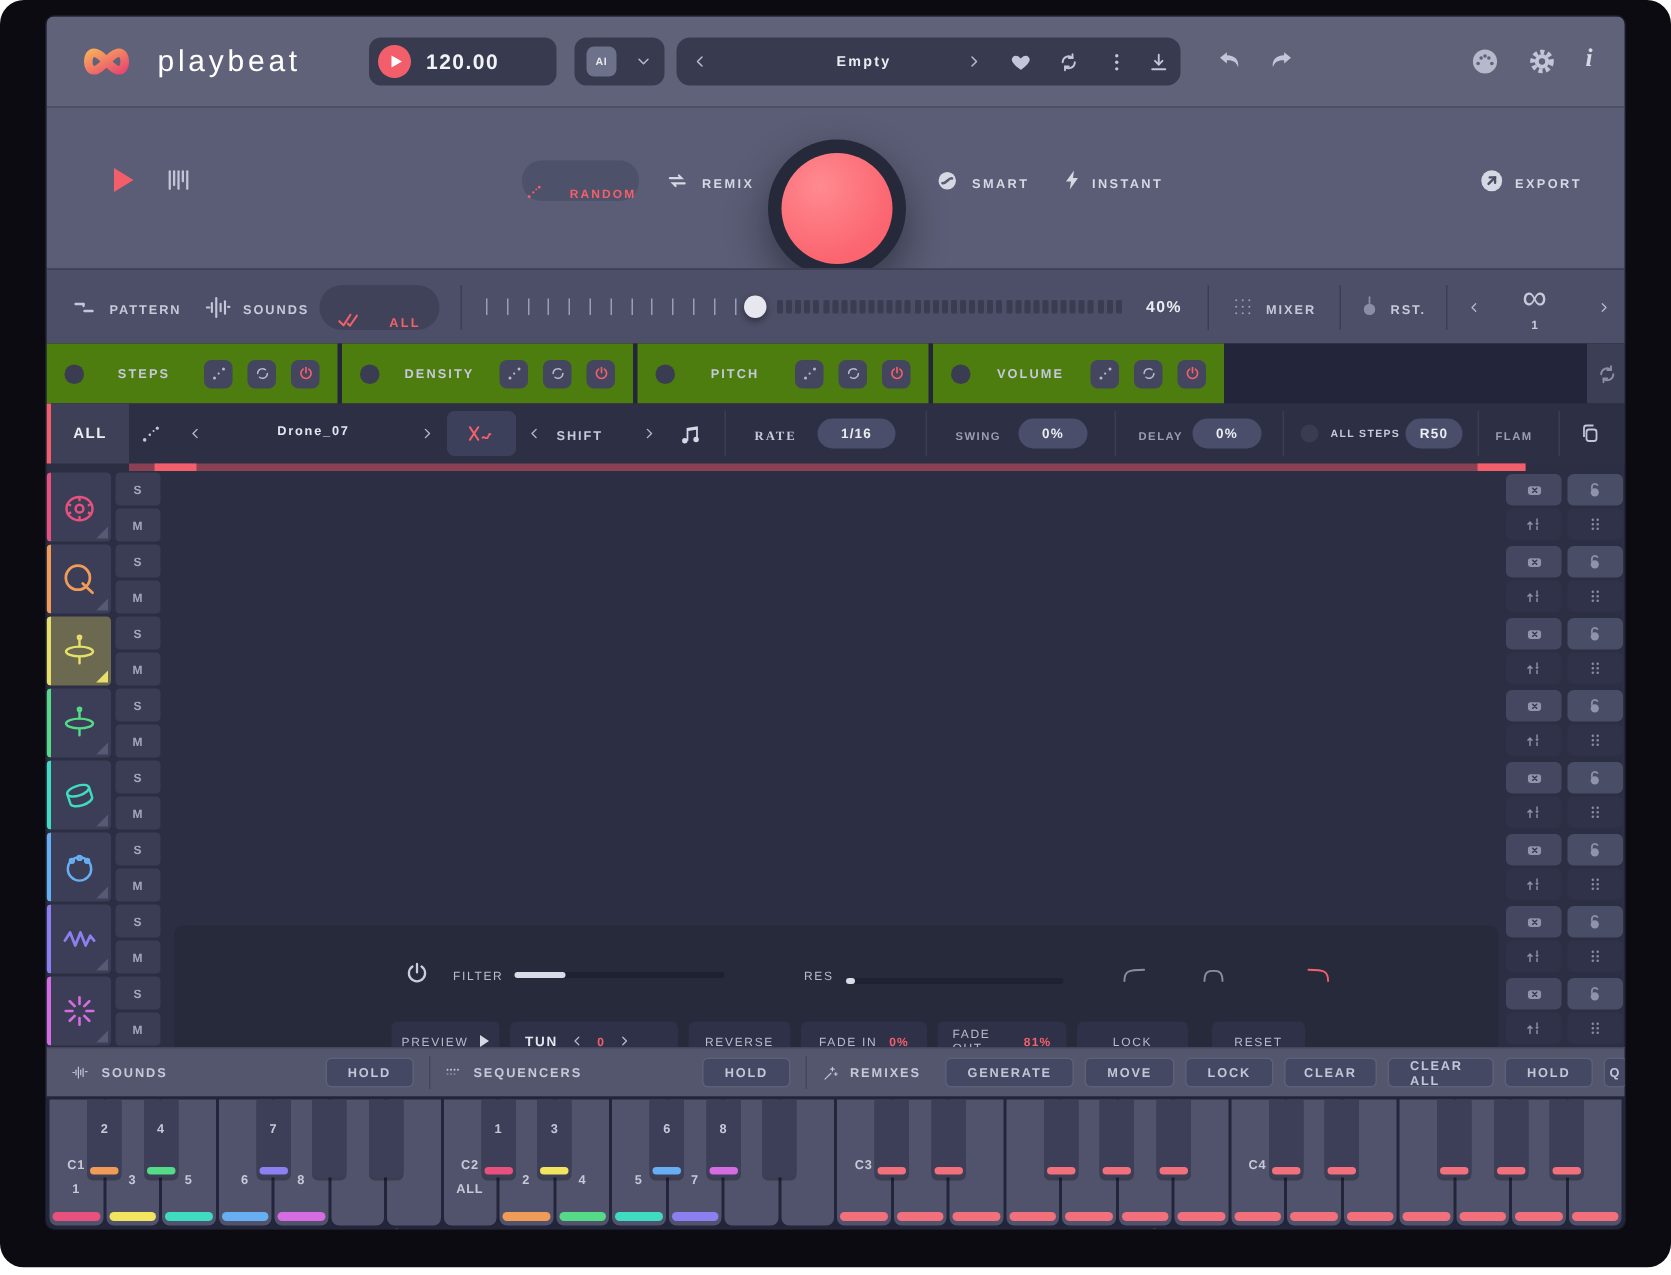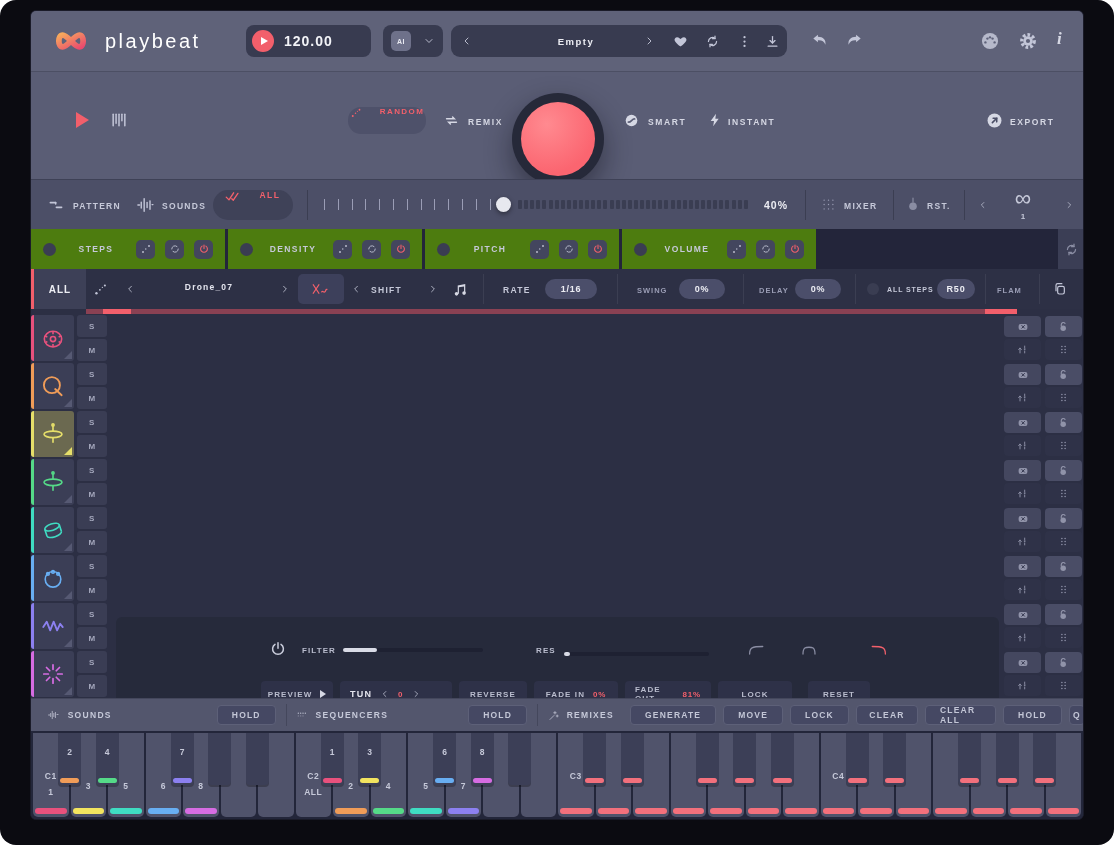--- a/index.html
+++ b/index.html
@@ -9,21 +9,21 @@
   .abs{position:absolute;}
   .lbl{font-size:8.5px;font-weight:700;letter-spacing:1.3px;color:#c6c9d9;}
   
   .header{position:absolute;left:0;top:0;width:1054px;height:60px;background:#5f6279;}
   .hero{position:absolute;left:0;top:60px;width:1054px;height:108px;background:#5a5d75;border-top:1px solid #4c4f64;}
   .darkbox{background:#383b50;border-radius:8px;display:flex;align-items:center;}
   .bpm-text{color:#f2f3f7;font-size:14px;font-weight:700;letter-spacing:1px;}
   .appname{color:#ffffff;font-size:20px;letter-spacing:2.5px;font-weight:400;}
   .chev{stroke:#b7bacb;stroke-width:2;fill:none;stroke-linecap:round;stroke-linejoin:round;}
   
-  .pill{border-radius:13px;display:flex;align-items:flex-start;justify-content:center;gap:18px;}
+  .pill{border-radius:13px;display:flex;align-items:flex-end;justify-content:center;gap:18px;}
   .hero-lbl{font-size:8.5px;font-weight:700;letter-spacing:1.6px;color:#d6d8e4;}
   .bigbtn-ring{position:absolute;width:92px;height:92px;border-radius:50%;background:#262939;box-shadow:0 12px 28px rgba(10,10,20,.45);}
   .bigbtn{position:absolute;left:9px;top:9px;width:74px;height:74px;border-radius:50%;background:radial-gradient(circle at 35% 30%,#ff8a90,#fb6570 70%);}
   
   .toolbar{position:absolute;left:0;top:168px;width:1054px;height:50px;background:#4c4f67;border-top:1px solid #3e4156;}
   .vdiv{position:absolute;top:10px;width:1px;height:30px;background:#3b3e52;}
   .tick{position:absolute;width:1px;height:11px;background:#9a9db5;top:19px;}
   .dash{position:absolute;width:4px;height:9px;background:#3a3d52;top:20px;border-radius:1px;}
   .handle{position:absolute;width:15px;height:15px;border-radius:50%;background:#e7e8ef;top:17px;box-shadow:0 2px 5px rgba(0,0,0,.4);}
   
@@ -45,21 +45,21 @@
   .side-cell .stripe{position:absolute;left:0;top:0;width:3px;height:100%;}
   .side-cell .corner{position:absolute;right:2px;bottom:2px;width:0;height:0;border-style:solid;border-width:0 0 8px 8px;border-color:transparent transparent #565973 transparent;}
   .side-cell.selected{background:#6b6950;}
   .side-cell.selected .corner{border-color:transparent transparent #e6df6a transparent;}
   .smc{position:absolute;left:46px;width:30px;height:22px;background:#3a3d54;border-radius:3px;color:#a4a7bc;font-size:8px;font-weight:700;display:flex;align-items:center;justify-content:center;letter-spacing:.5px;}
   .rc-top{position:absolute;width:37px;height:21px;background:#44475f;border-radius:4px;display:flex;align-items:center;justify-content:center;}
   .rc-bot{position:absolute;width:37px;height:21px;background:#2f3248;border-radius:4px;display:flex;align-items:center;justify-content:center;}
   
   .panel{position:absolute;left:85px;top:303px;width:883px;height:384px;background:#262a3b;border-radius:6px;}
   .ed-box{background:#2e3148;border-radius:4px;height:26px;display:flex;align-items:center;justify-content:center;gap:8px;padding:0 10px;}
-  .ed-lbl{font-size:8px;font-weight:700;letter-spacing:1.1px;color:#b9bccd;}
+  .ed-lbl{font-size:8px;font-weight:400;letter-spacing:1.1px;color:#b9bccd;}
   .ed-val{font-size:8px;font-weight:700;letter-spacing:.8px;color:#f2606b;}
   .slider-track{height:4px;border-radius:2px;background:#1e2132;position:relative;}
   .slider-fill{position:absolute;left:0;top:0;height:4px;border-radius:2px;background:#d9dbe6;}
   
   .bottombar{position:absolute;left:0;top:687px;width:1054px;height:33px;background:#53566d;border-top:1px solid #44475c;display:flex;align-items:center;}
   .bb-btn{height:20px;background:#454863;border:1px solid #5d6078;border-radius:4px;display:flex;align-items:center;justify-content:center;padding:0 14px;color:#c3c6d6;font-size:8.5px;font-weight:700;letter-spacing:1.2px;}
   .bb-div{width:1px;height:22px;background:#44475c;margin:0 10px;}
   
   .keyboard{position:absolute;left:0;top:720px;width:1054px;height:90px;background:#23263a;}
   .wkey{position:absolute;top:2px;width:35.5px;height:84px;background:#50536b;border-radius:0 0 5px 5px;}
@@ -509,21 +509,21 @@
 
     <svg class="abs" style="left:420px;top:11px;" width="19" height="19" viewBox="0 0 24 24">
           <g fill="#d6d8e4">
             <circle cx="7" cy="17.5" r="2.3"></circle>
             <circle cx="16.5" cy="16.5" r="2.3"></circle>
             <path d="M8.5 17.5V6.8l9.5-1.6v11.3h-1.5V8.2l-6.5 1.1v8.2z"></path>
           </g>
         </svg>
     <div class="vdiv" style="left:452px;top:5px;"></div>
 
-    <div class="abs lbl" style="left:472px;top:16px;">RATE</div>
+    <div class="abs lbl" style="left:472px;top:16px;font-family:Liberation Serif, serif;">RATE</div>
     <div class="abs tc-pill" style="left:514px;top:10px;width:52px;">1/16</div>
     <div class="vdiv" style="left:586px;top:5px;"></div>
 
     <div class="abs" style="left:606px;top:17px;font-size:7.5px;font-weight:700;letter-spacing:1px;color:#9a9db5;">SWING</div>
     <div class="abs tc-pill" style="left:648px;top:10px;width:46px;">0%</div>
     <div class="vdiv" style="left:712px;top:5px;"></div>
 
     <div class="abs" style="left:728px;top:17px;font-size:7.5px;font-weight:700;letter-spacing:1px;color:#9a9db5;">DELAY</div>
     <div class="abs tc-pill" style="left:764px;top:10px;width:46px;">0%</div>
     <div class="vdiv" style="left:824px;top:5px;"></div>

